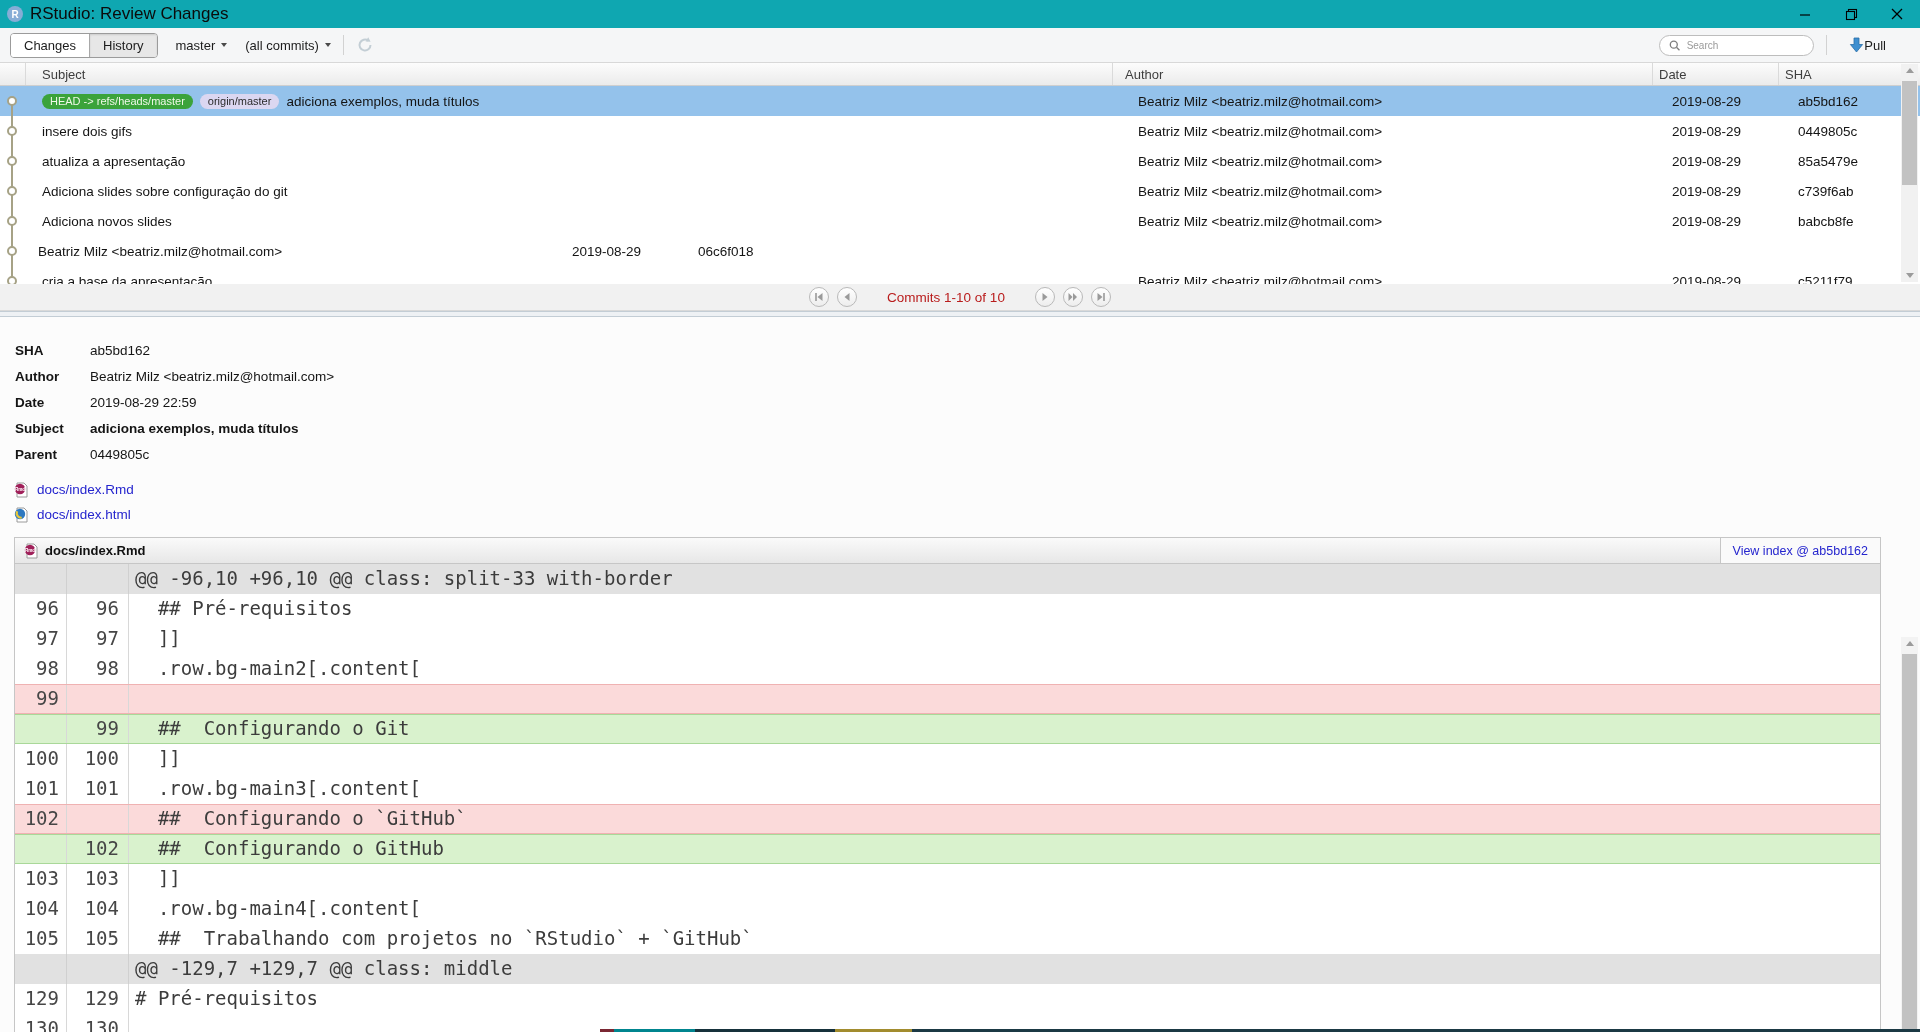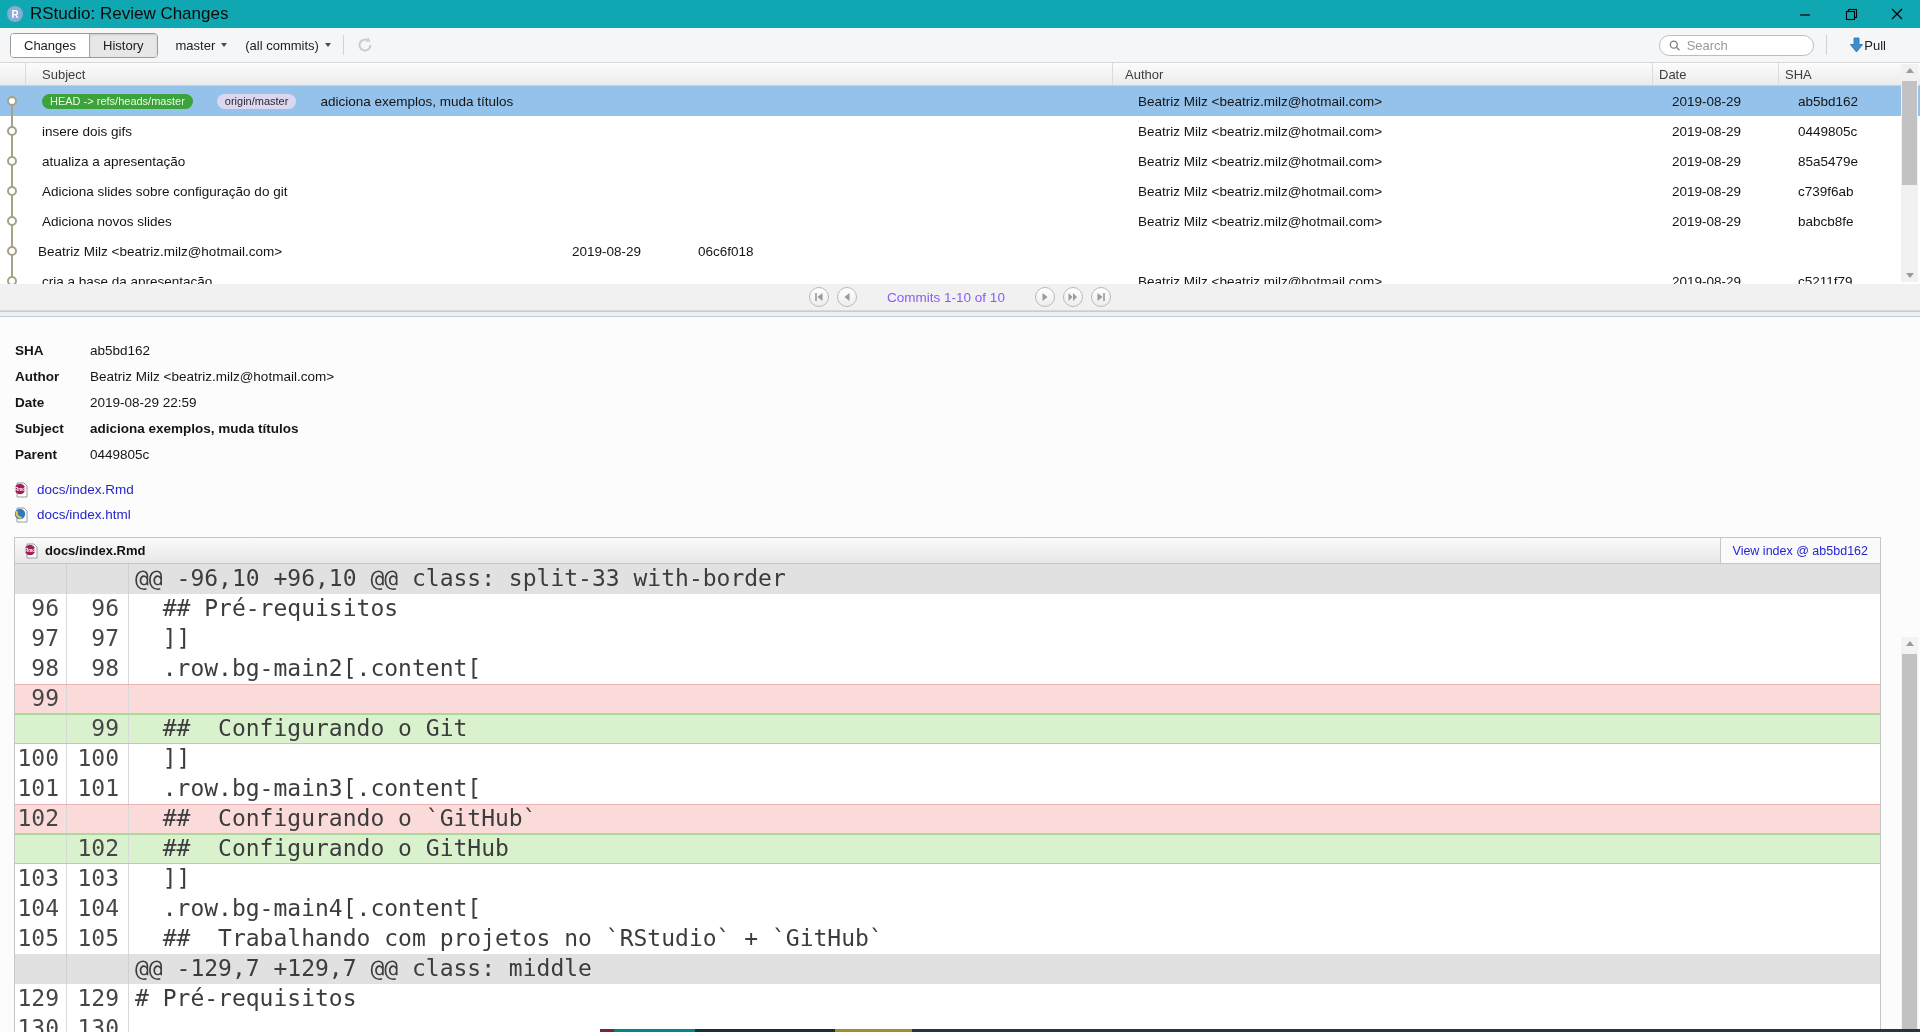--- a/index.html
+++ b/index.html
@@ -34,21 +34,21 @@
   .segbtn.active { background:#e7e7e7; box-shadow:inset 0 1px 2px rgba(0,0,0,.12); }
   .dd { display:flex; align-items:center; margin-left:18px; }
   .caret { display:inline-block; width:0; height:0; border-left:3.5px solid transparent;
     border-right:3.5px solid transparent; border-top:4px solid #4a4a4a; margin-left:6px; }
   .vsep { width:1px; height:20px; background:#d2d2d2; margin:0 12px; }
   .tool-right { margin-left:auto; display:flex; align-items:center; }
   .searchbox {
     display:flex; align-items:center; width:155px; height:21px;
     border:1px solid #bdbdbd; border-radius:11px; background:#fff; padding:0 9px; gap:6px;
   }
-  .searchbox input { border:none; outline:none; width:100%; font-size:13px;
+  .searchbox input { border:none; outline:none; width:100%; font-size:10px;
     font-family:"Liberation Sans",sans-serif; color:#8b5cf6; background:transparent; }
   .searchbox input::placeholder { color:#9a9a9a; }
   .pullbtn { display:flex; align-items:center; gap:0; padding:0 10px; height:26px; }
 
   
   .commit-header {
     display:flex; height:23px; align-items:center;
     background:linear-gradient(#fcfcfc,#ebebeb); border-bottom:1px solid #cfcfcf;
     font-size:13px; color:#3d3d3d;
   }
@@ -62,21 +62,21 @@
 
   .commit-rows { height:198px; overflow:hidden; background:#fff; }
   .crow { display:flex; align-items:center; height:30px; font-size:13.5px; color:#141414; }
   .crow.selected { background:#94C2EB; }
   .gcell { width:26px; position:relative; align-self:stretch; flex:none; }
   .gline { position:absolute; left:11px; top:0; bottom:0; width:2px; background:#A6A286; }
   .gline.first { top:50%; }
   .gnode { position:absolute; left:7px; top:50%; margin-top:-5px; width:10px; height:10px;
     border:2px solid #A6A286; background:#fff; border-radius:50%; }
   .cell { overflow:hidden; white-space:nowrap; flex:none; }
-  .cell.subject { flex:1; display:flex; align-items:center; padding-left:16px; gap:24px; }
+  .cell.subject { flex:1; display:flex; align-items:center; padding-left:16px; gap:7px; }
   .cell.author  { width:540px; padding-left:12px; }
   .cell.date    { width:126px; padding-left:6px; }
   .cell.sha     { width:128px; padding-left:6px; }
   .badge { font-size:11px; line-height:15px; padding:0 8px; border-radius:8px; flex:none; }
   .badge.green    { background:#3BA33B; color:#EFF8E7; }
   .badge.lavender { background:#DBD7F1; color:#2b2b2b; }
 
   
   .vscroll { position:absolute; width:17px; background:#f1f1f1; z-index:4; }
   .vscroll .thumb { position:absolute; left:1px; right:1px; background:#c2c2c2; }
@@ -84,21 +84,21 @@
   .tri-up { width:0; height:0; border-left:4px solid transparent; border-right:4px solid transparent;
     border-bottom:5px solid #9b9b9b; }
   .tri-down { width:0; height:0; border-left:4px solid transparent; border-right:4px solid transparent;
     border-top:5px solid #9b9b9b; }
   .scroll-table { top:64px; right:2px; height:218px; }
   .scroll-details { top:320px; right:2px; height:708px; background:#f3f3f3; }
 
   
   .pagination {
     height:27px; background:#f1f1f1; border-bottom:1px solid #d9d9d9;
-    display:flex; align-items:center; justify-content:center; gap:8px; font-size:13.5px; color:#8b5cf6;
+    display:flex; align-items:center; justify-content:center; gap:8px; font-size:13.5px; color:#b91c1c;
   }
   .pgbtn { width:20px; height:20px; border-radius:50%; border:1px solid #b9b9b9;
     background:linear-gradient(#ffffff,#ededed); display:flex; align-items:center; justify-content:center; }
   .pg-label { margin:0 22px; }
 
   
   .splitter { height:6px; background:#eef1f4; border-top:1px solid #c3cdd5; border-bottom:1px solid #c3cdd5; }
 
   
   .details { position:relative; height:715px; background:#FCFCFC; overflow:hidden; }
@@ -113,21 +113,21 @@
   
   .diff-card { position:relative; margin:10px 0 0 14px; width:1867px;
     border:1px solid #c6c6c6; background:#fff; }
   .diff-header { height:26px; display:flex; align-items:center;
     background:linear-gradient(#fafafa,#e7e7e7); border-bottom:1px solid #c6c6c6; }
   .diff-header .fname { font-weight:bold; font-size:13px; margin-left:6px; color:#111; }
   .diff-header .ficon { margin-left:8px; display:flex; }
   .viewfile { margin-left:auto; align-self:stretch; display:flex; align-items:center;
     border-left:1px solid #c6c6c6; padding:0 12px; background:#fafafa; font-size:12.5px; }
   .drow { display:flex; height:30px; line-height:29px;
-    font-family:"DejaVu Sans Mono","Liberation Mono",monospace; font-size:23px; color:#3c3c3c; }
+    font-family:"DejaVu Sans Mono","Liberation Mono",monospace; font-size:19px; color:#3c3c3c; }
   .gut { flex:none; text-align:right; border-right:1px solid #d8d8d8; color:#464646; }
   .gut.old { width:52px; padding-right:7px; }
   .gut.new { width:62px; padding-right:9px; }
   .dtext { flex:1; padding-left:6px; white-space:pre; overflow:hidden; }
   .drow.chunk { background:#E1E1E1; }
   .drow.chunk .gut { border-right-color:#d0d0d0; }
   .drow.del { background:#FBDADA; border-top:1px solid #EFB2B2; border-bottom:1px solid #EFB2B2; line-height:27px; }
   .drow.add { background:#D9F2CD; border-top:1px solid #A9D899; border-bottom:1px solid #A9D899; line-height:27px; }
 
   

